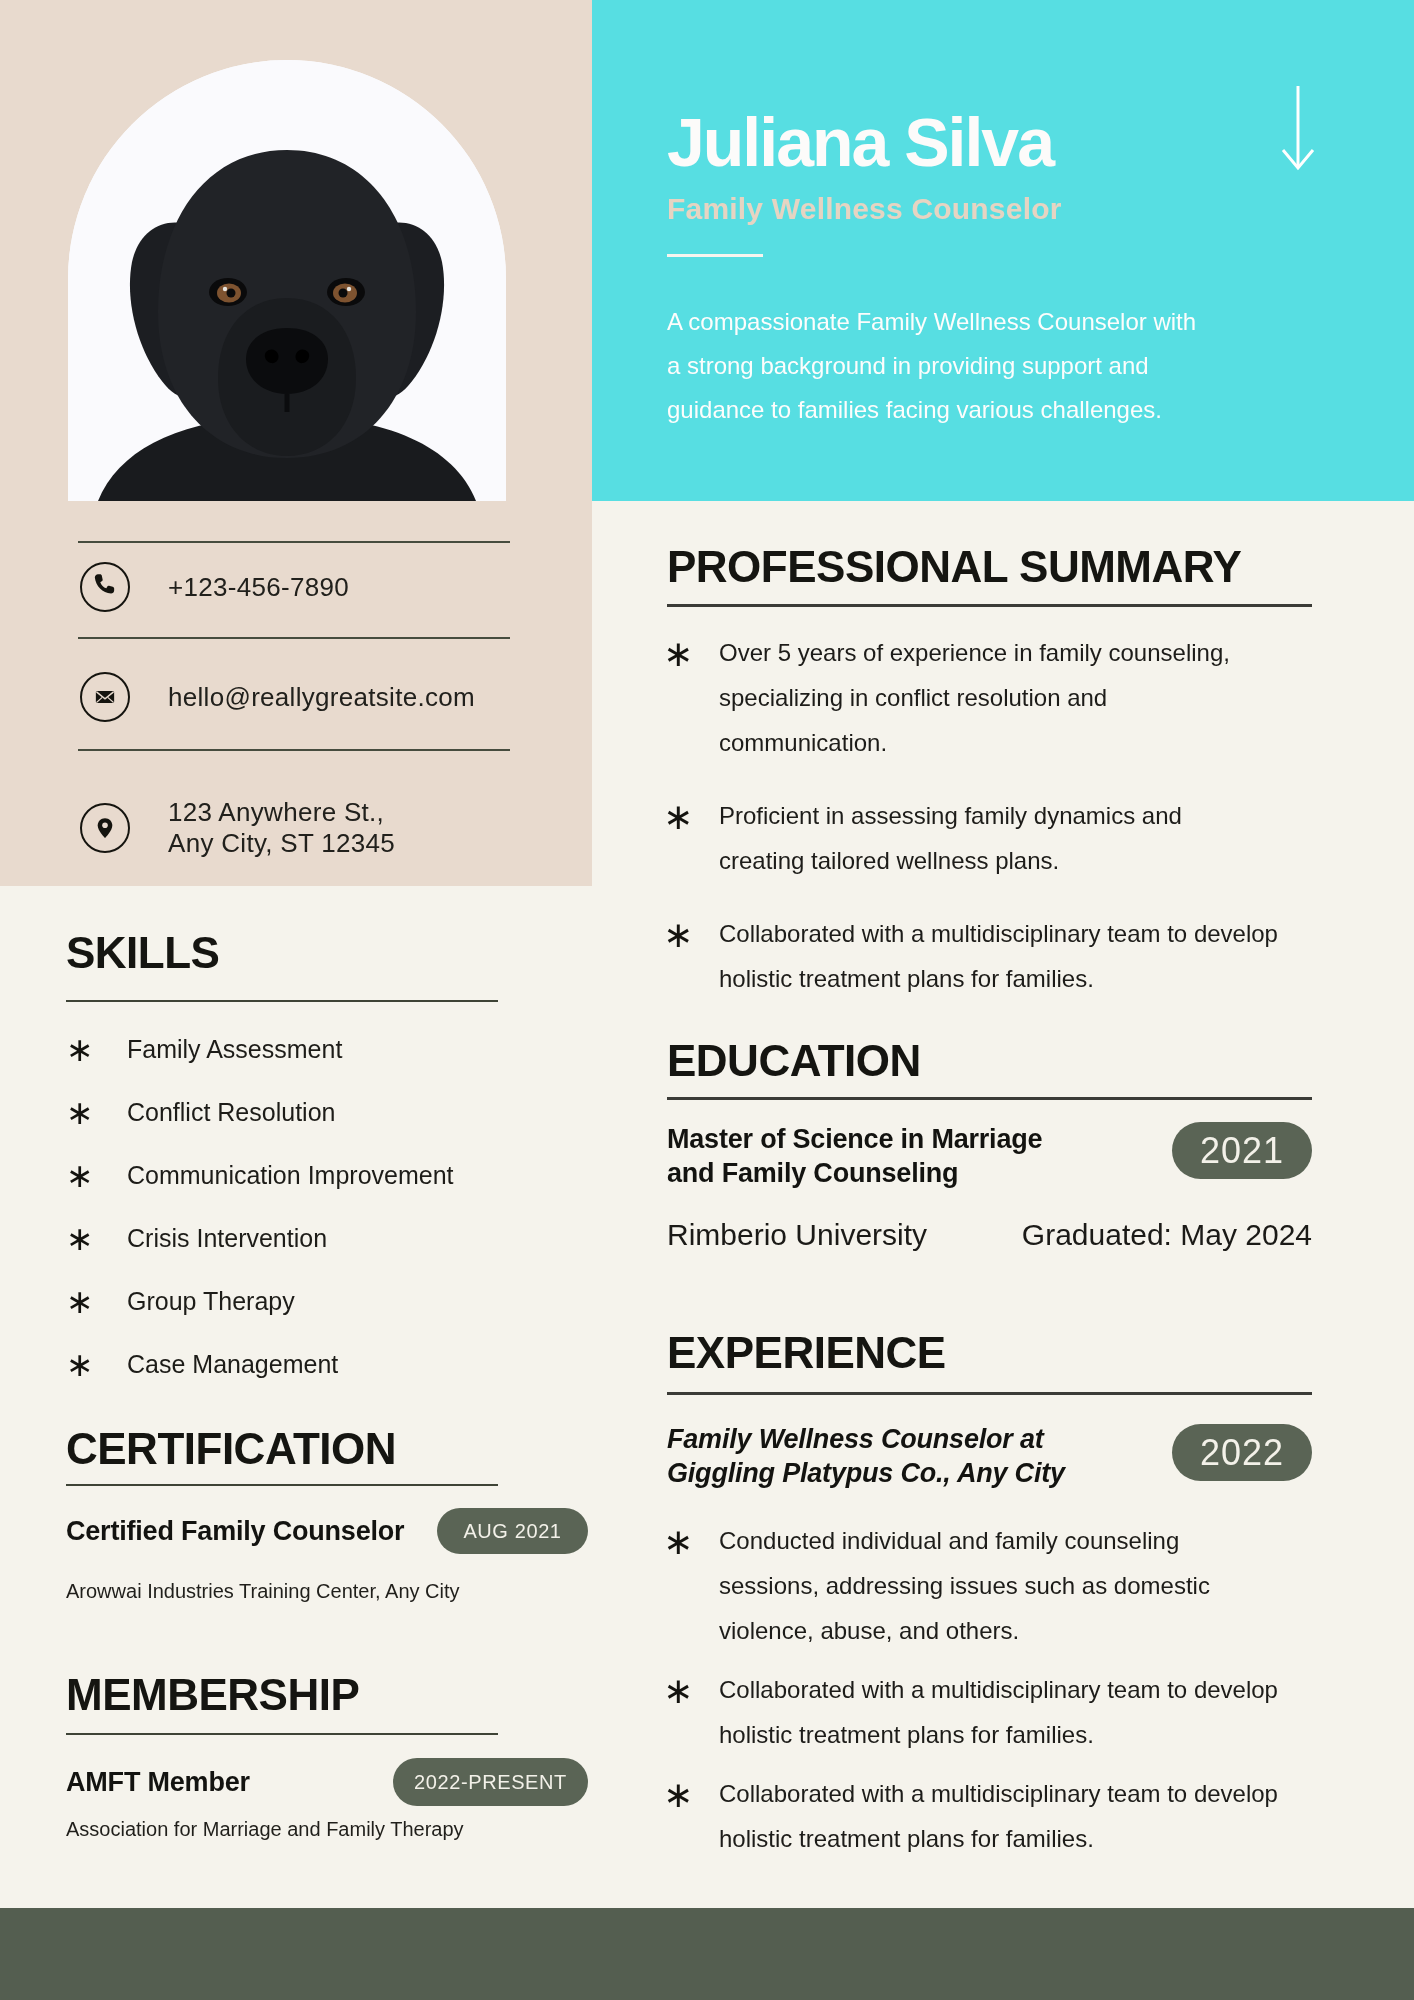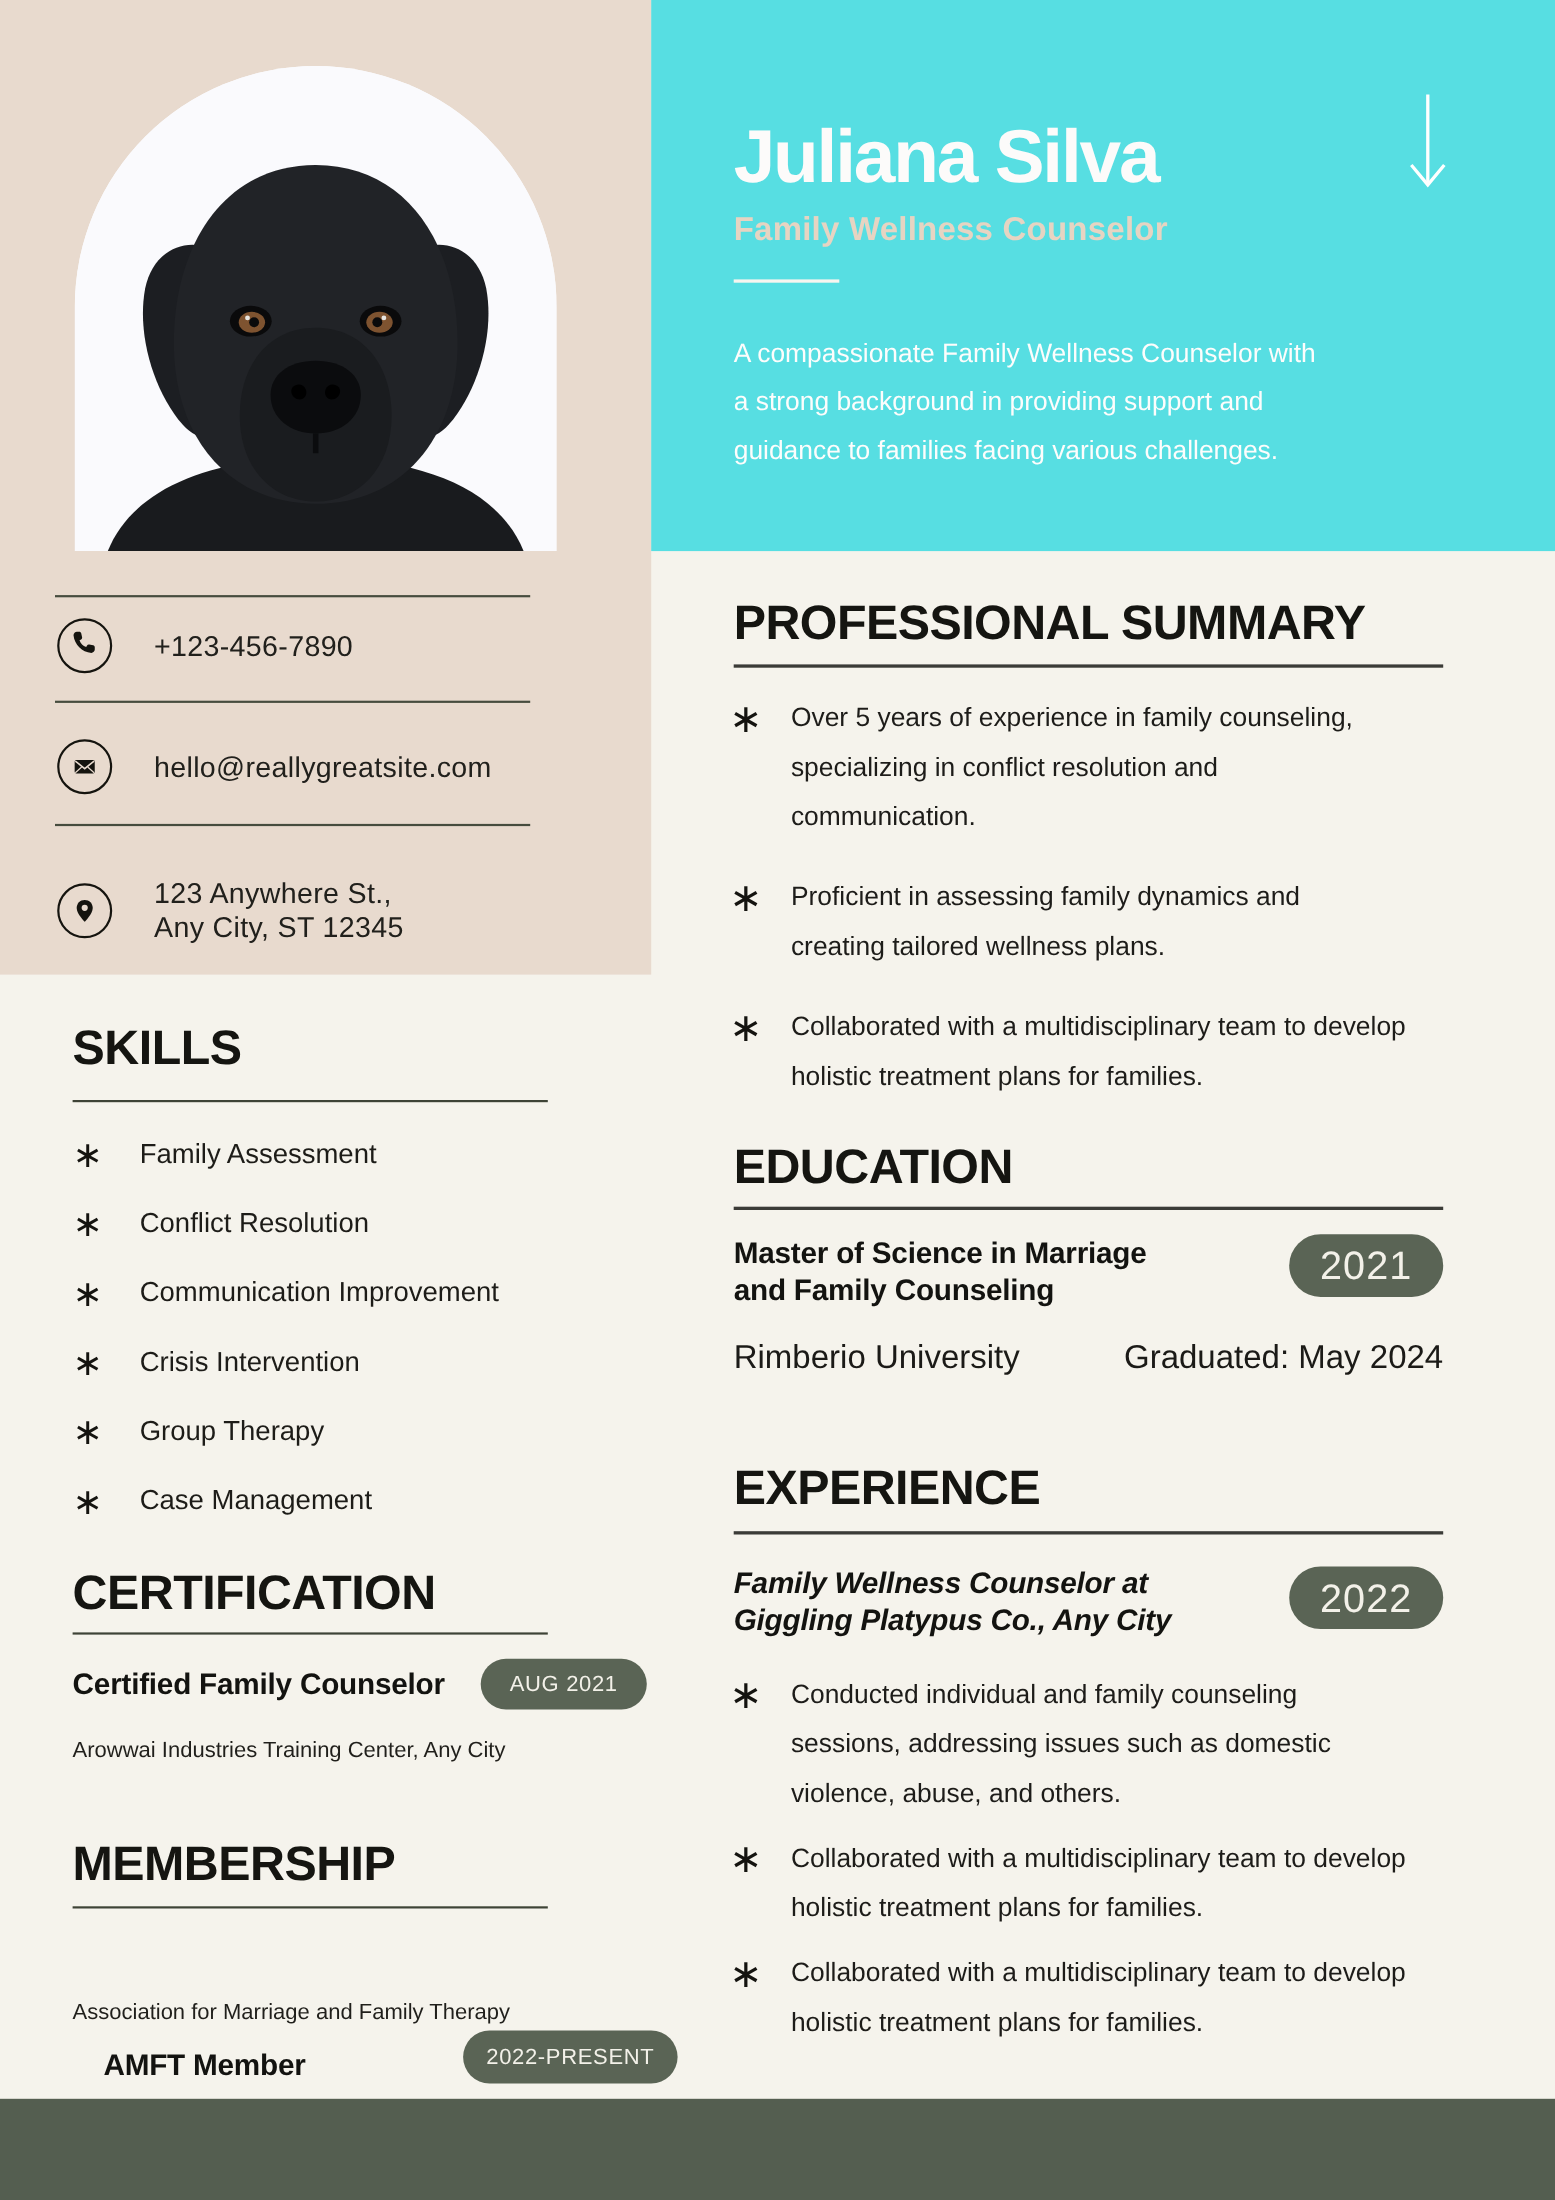--- a/index.html
+++ b/index.html
@@ -14,21 +14,21 @@
 
   
   .teal{left:592px;top:0;width:822px;height:501px;background:#57DEE2;}
   .name{left:75px;top:104px;font-size:68px;line-height:76px;font-weight:bold;letter-spacing:-2px;color:#FCFBFA;}
   .role-title{left:75px;top:192px;font-size:30px;font-weight:bold;letter-spacing:0.2px;color:#E6D4C2;}
   .hdr-rule{left:75px;top:254px;width:96px;height:3px;background:#F7F5EF;}
   .hdr-para{left:75px;top:300px;width:530px;font-size:24px;line-height:44px;color:#FDFDFC;}
   .dn-arrow{left:688px;top:84px;}
 
   
-  .contact-item{left:50px;width:432px;border-top:2px solid #464C3E;display:flex;align-items:center;}
+  .contact-item{left:78px;width:432px;border-top:2px solid #464C3E;display:flex;align-items:center;}
   .icon-circle{width:46px;height:46px;border:2.5px solid #15140F;border-radius:50%;flex:0 0 46px;display:flex;align-items:center;justify-content:center;margin-left:2px;}
   .c-text{margin-left:38px;font-size:26px;line-height:31px;color:#21201C;letter-spacing:0.3px;}
 
   
   .section-h{font-size:44px;line-height:50px;font-weight:bold;letter-spacing:-0.5px;color:#151511;}
   .rule-l{width:432px;height:2px;background:#3E4336;}
   .rule-r{width:645px;height:2.5px;background:#3B3B37;}
 
   
   .skill-row{display:flex;align-items:center;height:30px;margin-bottom:33px;}
@@ -168,21 +168,21 @@
   <div class="abs section-h" style="left:66px;top:1424px;">CERTIFICATION</div>
   <div class="abs rule-l" style="left:66px;top:1484px;"></div>
   <div class="abs" style="left:66px;top:1508px;width:522px;height:46px;display:flex;align-items:center;justify-content:space-between;">
     <span class="entry-title">Certified Family Counselor</span>
     <span class="pill pill-sm" style="width:151px;">AUG 2021</span>
   </div>
   <div class="abs entry-org" style="left:66px;top:1580px;">Arowwai Industries Training Center, Any City</div>
 
   <div class="abs section-h" style="left:66px;top:1670px;">MEMBERSHIP</div>
   <div class="abs rule-l" style="left:66px;top:1733px;"></div>
-  <div class="abs" style="left:66px;top:1846px;width:522px;height:48px;display:flex;align-items:flex-end;justify-content:space-between;margin-left:28px;">
+  <div class="abs" style="left:66px;top:1758px;width:522px;height:48px;display:flex;align-items:center;justify-content:space-between;">
     <span class="entry-title">AMFT Member</span>
     <span class="pill pill-sm" style="width:195px;height:48px;">2022-PRESENT</span>
   </div>
   <div class="abs entry-org" style="left:66px;top:1818px;">Association for Marriage and Family Therapy</div>
 
   <div class="abs section-h" style="left:667px;top:542px;">PROFESSIONAL SUMMARY</div>
   <div class="abs rule-r" style="left:667px;top:604px;"></div>
   <div class="abs" style="left:663px;top:630px;width:649px;">
     <div class="b-item" style="margin-bottom:28px;">
       <span class="bullet-mark">∗</span>

